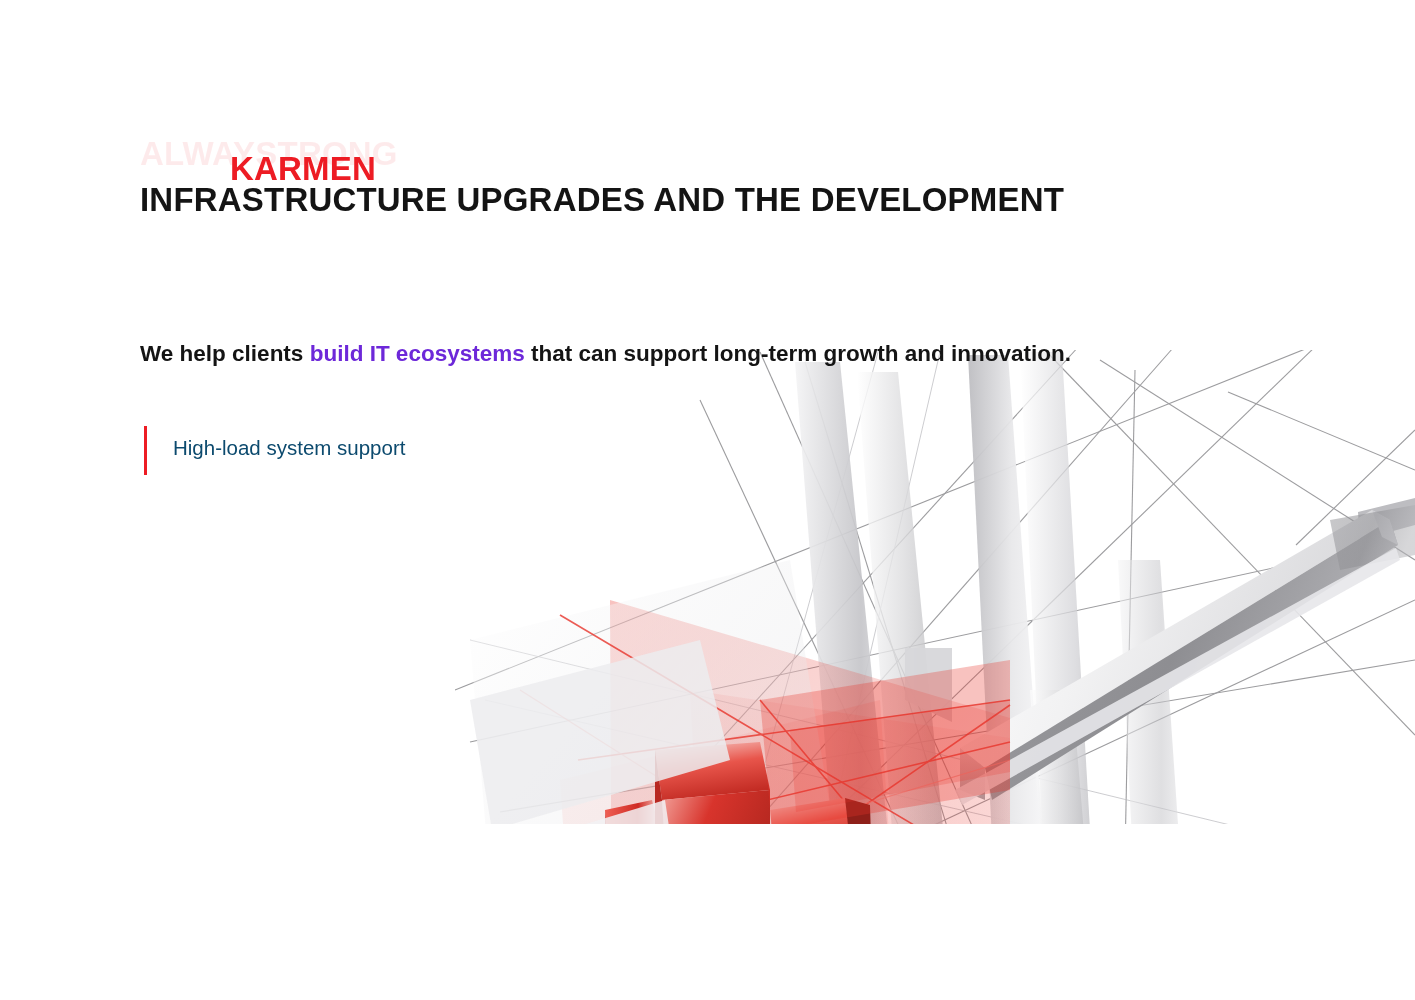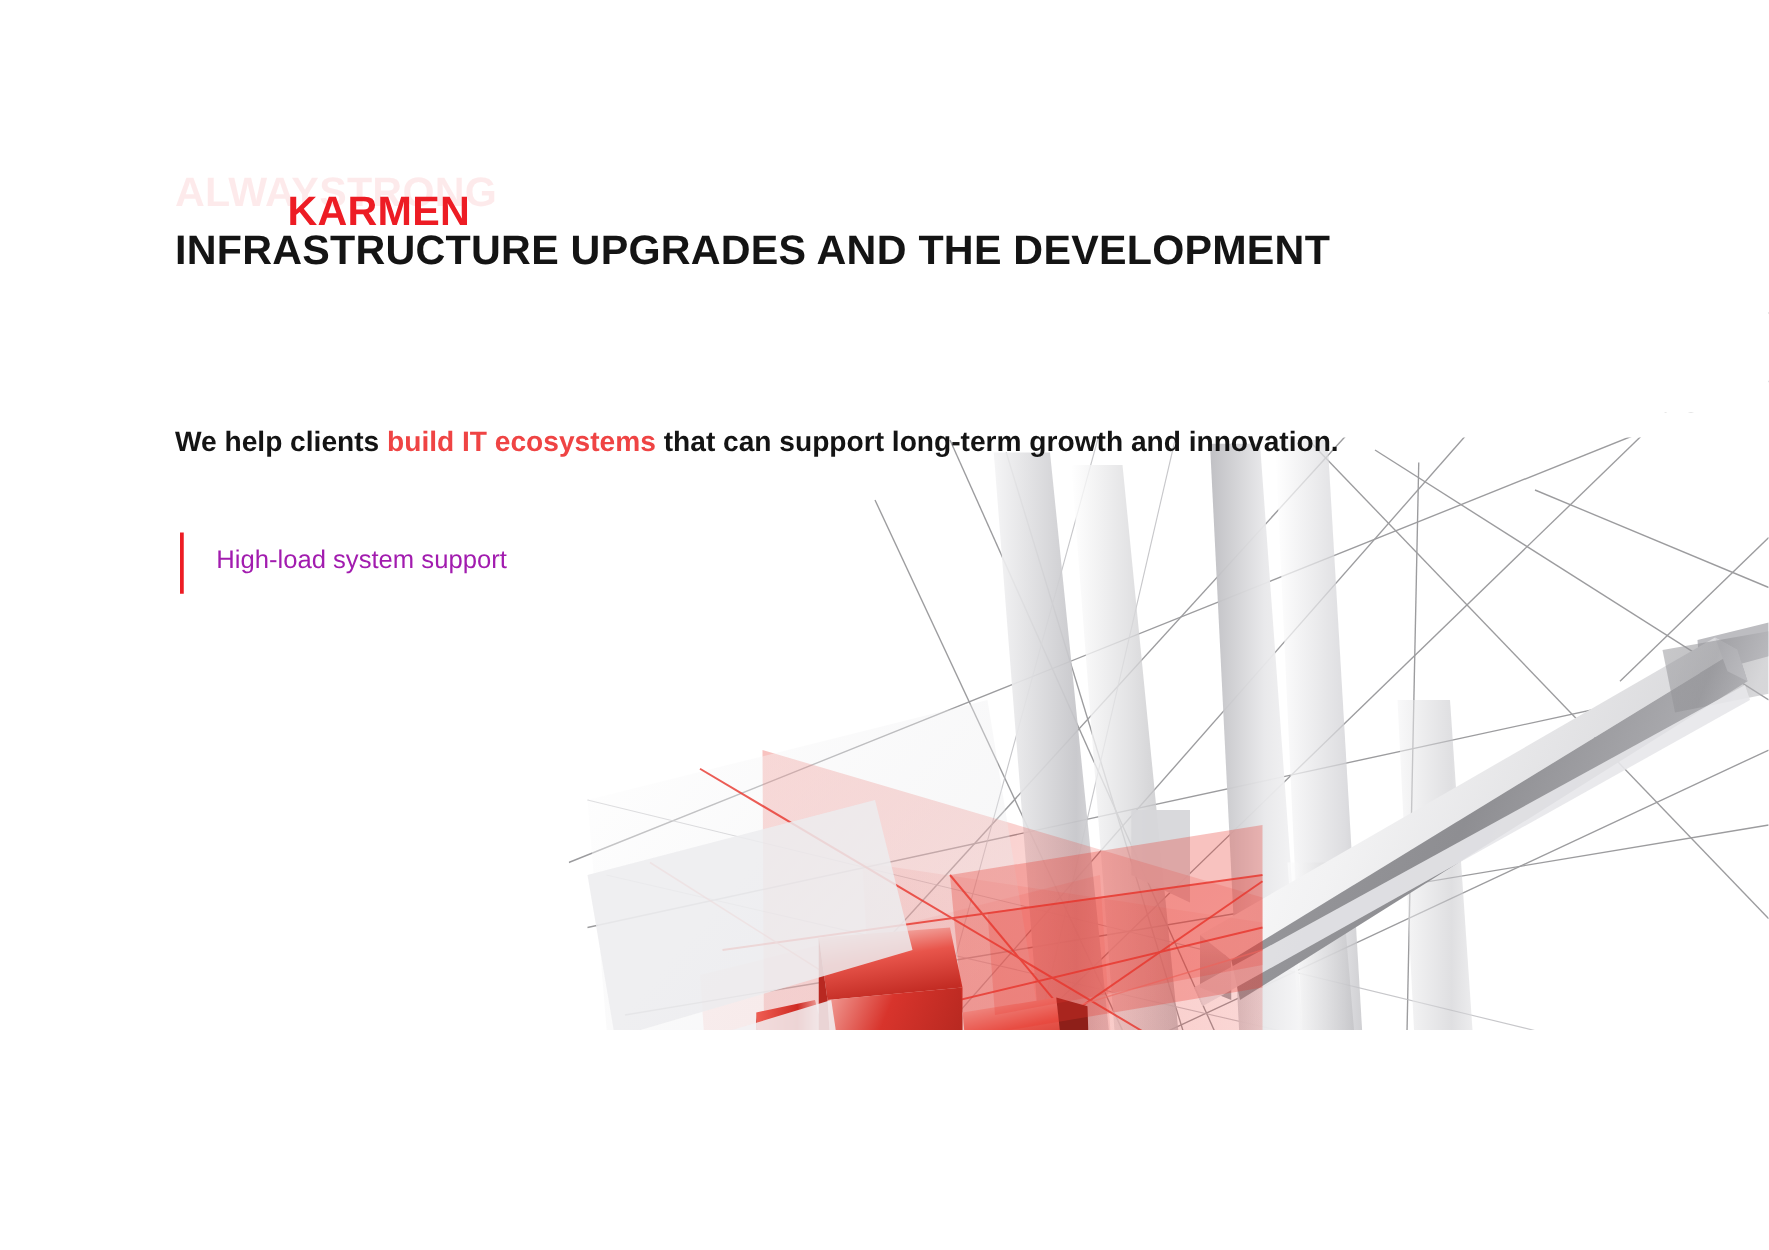--- a/index.html
+++ b/index.html
@@ -84,21 +84,21 @@
     top: 312px;
     width: 1135px;
     font-size: 22.5px;
     line-height: 38px;
     font-weight: 700;
     color: #141414;
     text-align: justify;
     text-align-last: left;
   }
   .lede .hl {
-    color: #ef4444;
+    color: #6d28d9;
   }
 
   .bullets {
     position: absolute;
     left: 0;
     top: 422px;
     width: 800px;
   }
   .bullet {
     position: relative;
@@ -110,21 +110,21 @@
     left: 4px;
     top: 4px;
     width: 3px;
     height: 49px;
     background: #ed1c24;
   }
   .bullet-label {
     display: block;
     font-size: 20.5px;
     line-height: 28px;
-    color: #a21caf;
+    color: #0c4a6e;
     font-weight: 400;
     padding-top: 12px;
     white-space: nowrap;
   }
 
   .page-number {
     position: absolute;
     left: 0;
     top: 908px;
     font-size: 11px;

